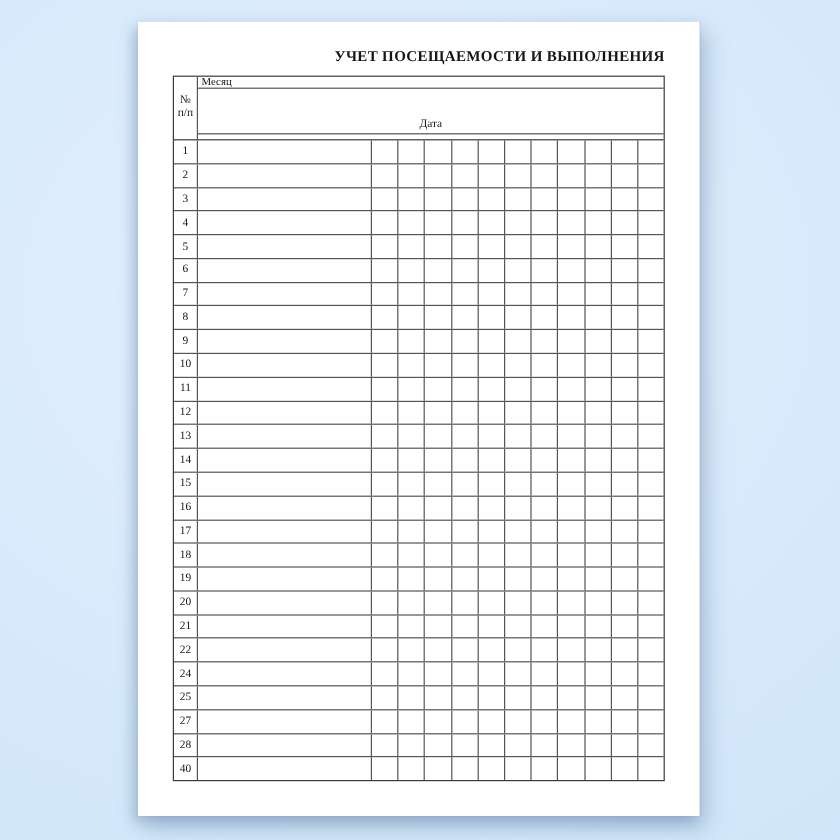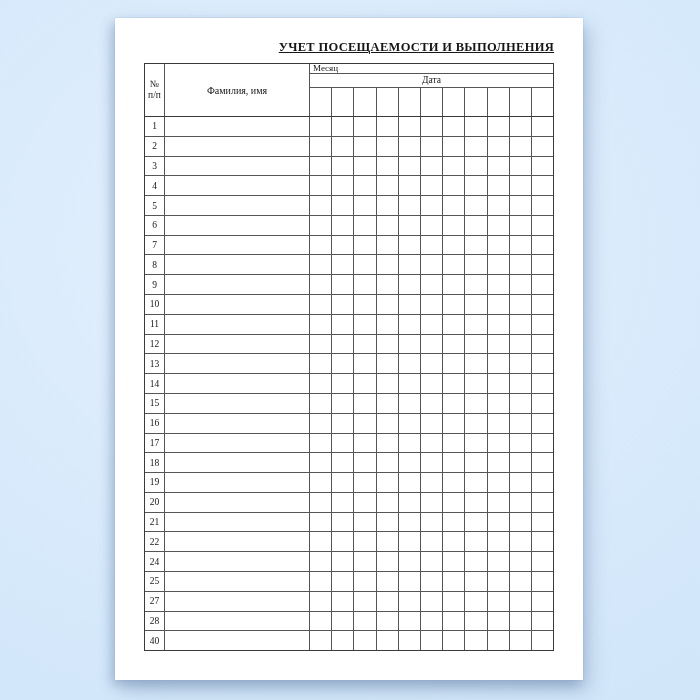--- a/index.html
+++ b/index.html
@@ -30,21 +30,20 @@
   }
   .doc-title {
     position: absolute;
     top: 22px;
     right: 29px;
     font-size: 12.5px;
     font-weight: bold;
     letter-spacing: 0.3px;
     color: var(--text, #161616);
     white-space: nowrap;
-    text-decoration: underline;
   }
   .sheet {
     position: absolute;
     left: 29px;
     top: 45px;
     width: 410px;
     height: 588px;
     border: 1px solid var(--border-outer, #3a3a3a);
     box-sizing: border-box;
     display: flex;
@@ -78,20 +77,21 @@
     border-right: 1px solid var(--border-inner, #555555);
     display: flex;
     align-items: center;
     justify-content: center;
     font-size: 10px;
   }
   .hcell-dates {
     flex: 1;
     display: flex;
     flex-direction: column;
+    gap: 24px;
   }
   .month-row {
     height: 10px;
     flex: none;
     border-bottom: 1px solid var(--border-inner, #555555);
     font-size: 9px;
     line-height: 9px;
     padding-left: 3px;
     overflow: visible;
   }
@@ -150,21 +150,20 @@
 
   <div class="sheet">
 
     <div class="hrow">
 
       <div class="hcell-num">
         <span>№</span>
         <span>п/п</span>
       </div>
 
-      <div class="hcell-name">Фамилия, имя</div>
 
       <div class="hcell-dates">
         <div class="month-row">Месяц</div>
         <div class="date-row">Дата</div>
         <div class="blank-cells">
             <div class="dcell"></div>
             <div class="dcell"></div>
             <div class="dcell"></div>
             <div class="dcell"></div>
             <div class="dcell"></div>

